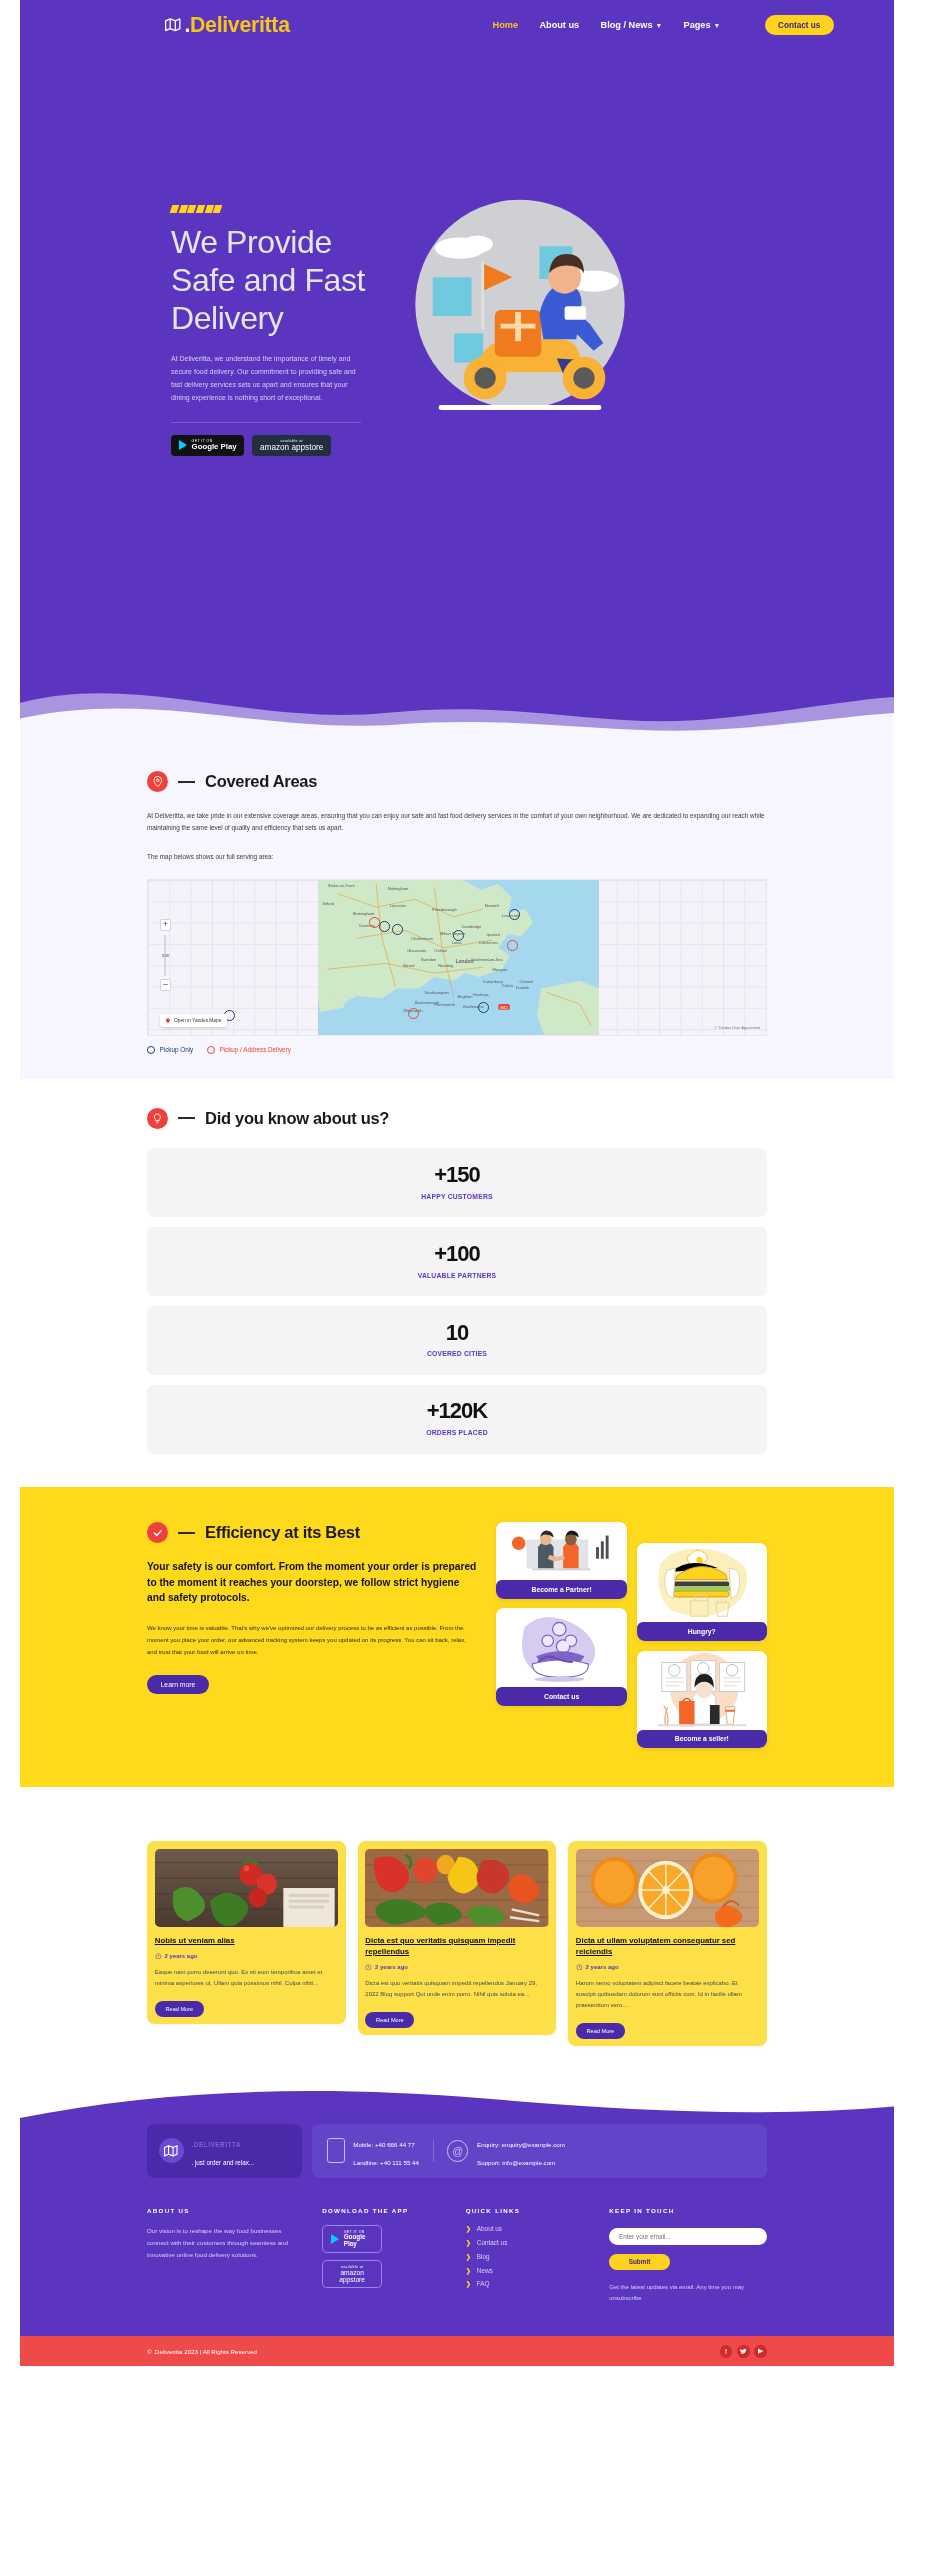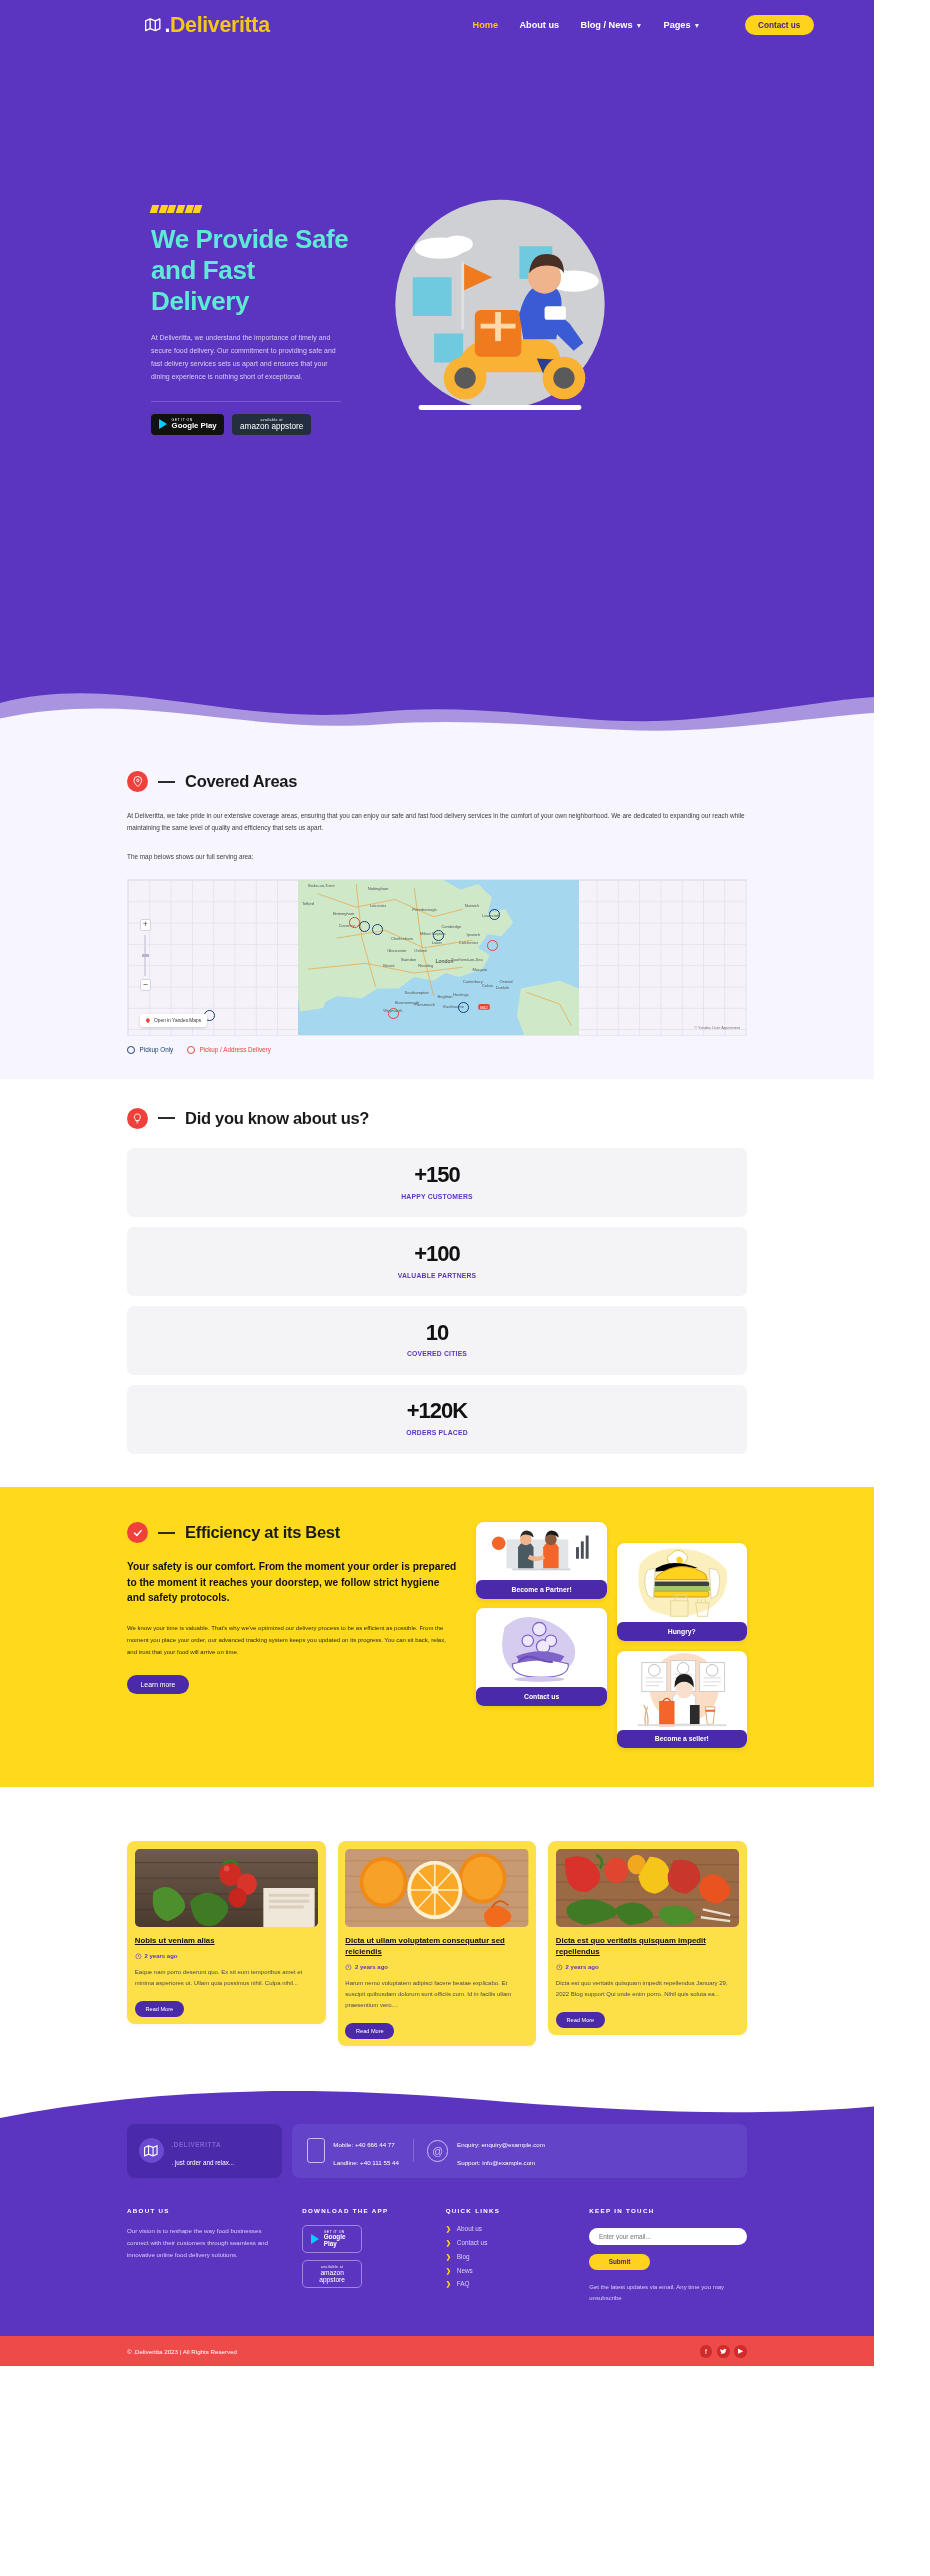--- a/index.html
+++ b/index.html
@@ -3,21 +3,21 @@
 <meta charset="utf-8">
 <style>
   * { margin:0; padding:0; box-sizing:border-box; }
   html,body { width:930px; }
   body {
     font-family:"Liberation Sans", sans-serif;
     background:#ffffff;
     color:#222;
     -webkit-font-smoothing:antialiased;
   }
-  .page { width:874px; position:relative; overflow:hidden; }
+  .page { width:874px; position:relative; overflow:hidden;margin-left:20px; }
 
   
   .hero {
     position:relative;
     background:#5b35c0;
     padding-bottom:0;
   }
   .hero-wave-top {
     position:absolute; top:50px; left:0; width:930px; height:52px;
     pointer-events:none;
@@ -55,21 +55,21 @@
     display:flex; align-items:flex-start;
     padding:155px 60px 0 60px;
   }
   .hero-left { width:291px; padding-left:91px; }
   .hero-stripes { display:flex; gap:1.9px; margin-bottom:11.6px; }
   .hero-stripes i {
     display:block; width:6.8px; height:7.8px; background:#ffd31d;
     transform:skewX(-18deg);
   }
   .hero-h1 {
-    color:#5eead4; font-size:26px; line-height:1.18; font-weight:bold;
+    color:#e5e5e5; font-size:32px; line-height:1.18; font-weight:normal;
     letter-spacing:-0.4px; margin-bottom:15.5px;
   }
   .hero-p {
     color:#d9cdf3; font-size:7px; line-height:1.85; margin-bottom:17.4px;
     max-width:190px;
   }
   .hero-divider { width:190px; height:1px; background:#7a5ad0; margin-bottom:11.6px; }
   .store-row { display:flex; gap:7.8px; }
   .store-badge {
     background:#111; border-radius:3.9px; padding:3.9px 7.8px;
@@ -688,20 +688,54 @@
                 <path d="M12 7v5l3 2"></path>
               </svg>
             <span>2 years ago</span>
           </div>
           <div class="art-text">Eaque nam porro deserunt quo. Ex sit eum temporibus amet et minima asperiores ut. Ullam quia possimus nihil. Culpa nihil...</div>
           <button class="read-btn">Read More</button>
         </div>
 
         <div class="art-card">
           <svg class="art-img" viewBox="0 0 200 80" preserveAspectRatio="none">
+            <rect width="200" height="80" fill="#9a6a45"></rect>
+            <g stroke="#86593a" stroke-width="1.4" opacity=".7">
+                <path d="M0 16h200M0 34h200M0 52h200M0 70h200"></path>
+              </g>
+            <path d="M10 10q22-8 34 8t-10 26q-26 2-24-34z" fill="#d8322a"></path>
+            <path d="M44 6q10 6 4 14" stroke="#3f7a24" stroke-width="3" fill="none"></path>
+            <circle cx="66" cy="22" r="13" fill="#e0452f"></circle>
+            <circle cx="88" cy="16" r="10" fill="#f2a81e"></circle>
+            <path d="M102 8q18 0 22 16t-16 22q-16-2-18-18z" fill="#f5c518"></path>
+            <path d="M128 12q22-4 28 10t-14 24q-22-2-20-20z" fill="#c9362b"></path>
+            <path d="M160 30q14-10 26 4t-10 22q-20-2-20-18z" fill="#e9531f"></path>
+            <g fill="#3f7a24">
+                <path d="M16 56q22-10 44 2t-28 20q-24-6-20-18z"></path>
+                <path d="M70 58q18-8 32 4t-22 16q-16-6-14-18z"></path>
+              </g>
+            <path d="M116 60q24-6 34 6t-26 12q-14-6-12-14z" fill="#4d8f2c"></path>
+            <g stroke="#e8e0d0" stroke-width="2.4">
+                <path d="M160 62l30 6M158 70l32 4"></path>
+              </g>
+          </svg>
+          <div class="art-title">Dicta est quo veritatis quisquam impedit repellendus</div>
+          <div class="art-meta">
+            <svg width="6.8" height="6.8" viewBox="0 0 24 24" fill="none" stroke="#5b35c0" stroke-width="2">
+                <circle cx="12" cy="12" r="9"></circle>
+                <path d="M12 7v5l3 2"></path>
+              </svg>
+            <span>2 years ago</span>
+          </div>
+          <div class="art-text">Dicta est quo veritatis quisquam impedit repellendus January 29, 2022 Blog support Qui unde enim porro. Nihil quis soluta ea...</div>
+          <button class="read-btn">Read More</button>
+        </div>
+
+        <div class="art-card">
+          <svg class="art-img" viewBox="0 0 200 80" preserveAspectRatio="none">
             <rect width="200" height="80" fill="#c79a74"></rect>
             <g stroke="#b88a65" stroke-width="1.4" opacity=".7">
                 <path d="M0 12h200M0 28h200M0 44h200M0 60h200M0 74h200"></path>
               </g>
             <circle cx="42" cy="34" r="26" fill="#f08a16"></circle>
               <circle cx="42" cy="34" r="22" fill="#f7a128"></circle>
             <circle cx="150" cy="30" r="26" fill="#f08a16"></circle>
               <circle cx="150" cy="30" r="22" fill="#f7a128"></circle>
             <circle cx="98" cy="42" r="30" fill="#fff0d0"></circle>
               <circle cx="98" cy="42" r="26" fill="#f9a828"></circle>
@@ -714,54 +748,20 @@
           </svg>
           <div class="art-title">Dicta ut ullam voluptatem consequatur sed reiciendis</div>
           <div class="art-meta">
             <svg width="6.8" height="6.8" viewBox="0 0 24 24" fill="none" stroke="#5b35c0" stroke-width="2">
                 <circle cx="12" cy="12" r="9"></circle>
                 <path d="M12 7v5l3 2"></path>
               </svg>
             <span>2 years ago</span>
           </div>
           <div class="art-text">Harum nemo voluptatem adipisci facere beatae explicabo. Et suscipit quibusdam dolorum sunt officiis cum. Id in facilis ullam praesentium vero....</div>
-          <button class="read-btn">Read More</button>
-        </div>
-
-        <div class="art-card">
-          <svg class="art-img" viewBox="0 0 200 80" preserveAspectRatio="none">
-            <rect width="200" height="80" fill="#9a6a45"></rect>
-            <g stroke="#86593a" stroke-width="1.4" opacity=".7">
-                <path d="M0 16h200M0 34h200M0 52h200M0 70h200"></path>
-              </g>
-            <path d="M10 10q22-8 34 8t-10 26q-26 2-24-34z" fill="#d8322a"></path>
-            <path d="M44 6q10 6 4 14" stroke="#3f7a24" stroke-width="3" fill="none"></path>
-            <circle cx="66" cy="22" r="13" fill="#e0452f"></circle>
-            <circle cx="88" cy="16" r="10" fill="#f2a81e"></circle>
-            <path d="M102 8q18 0 22 16t-16 22q-16-2-18-18z" fill="#f5c518"></path>
-            <path d="M128 12q22-4 28 10t-14 24q-22-2-20-20z" fill="#c9362b"></path>
-            <path d="M160 30q14-10 26 4t-10 22q-20-2-20-18z" fill="#e9531f"></path>
-            <g fill="#3f7a24">
-                <path d="M16 56q22-10 44 2t-28 20q-24-6-20-18z"></path>
-                <path d="M70 58q18-8 32 4t-22 16q-16-6-14-18z"></path>
-              </g>
-            <path d="M116 60q24-6 34 6t-26 12q-14-6-12-14z" fill="#4d8f2c"></path>
-            <g stroke="#e8e0d0" stroke-width="2.4">
-                <path d="M160 62l30 6M158 70l32 4"></path>
-              </g>
-          </svg>
-          <div class="art-title">Dicta est quo veritatis quisquam impedit repellendus</div>
-          <div class="art-meta">
-            <svg width="6.8" height="6.8" viewBox="0 0 24 24" fill="none" stroke="#5b35c0" stroke-width="2">
-                <circle cx="12" cy="12" r="9"></circle>
-                <path d="M12 7v5l3 2"></path>
-              </svg>
-            <span>2 years ago</span>
-          </div>
-          <div class="art-text">Dicta est quo veritatis quisquam impedit repellendus January 29, 2022 Blog support Qui unde enim porro. Nihil quis soluta ea...</div>
           <button class="read-btn">Read More</button>
         </div>
 
       </div>
     </div>
   </section>
 
   <div class="footer-wrap">
     <svg class="footer-wave" viewBox="0 0 960 34" preserveAspectRatio="none">
       <path d="M0,30 C140,6 300,0 470,12 C640,24 790,34 960,14 L960,34 L0,34 Z" fill="#5b35c0"></path>

